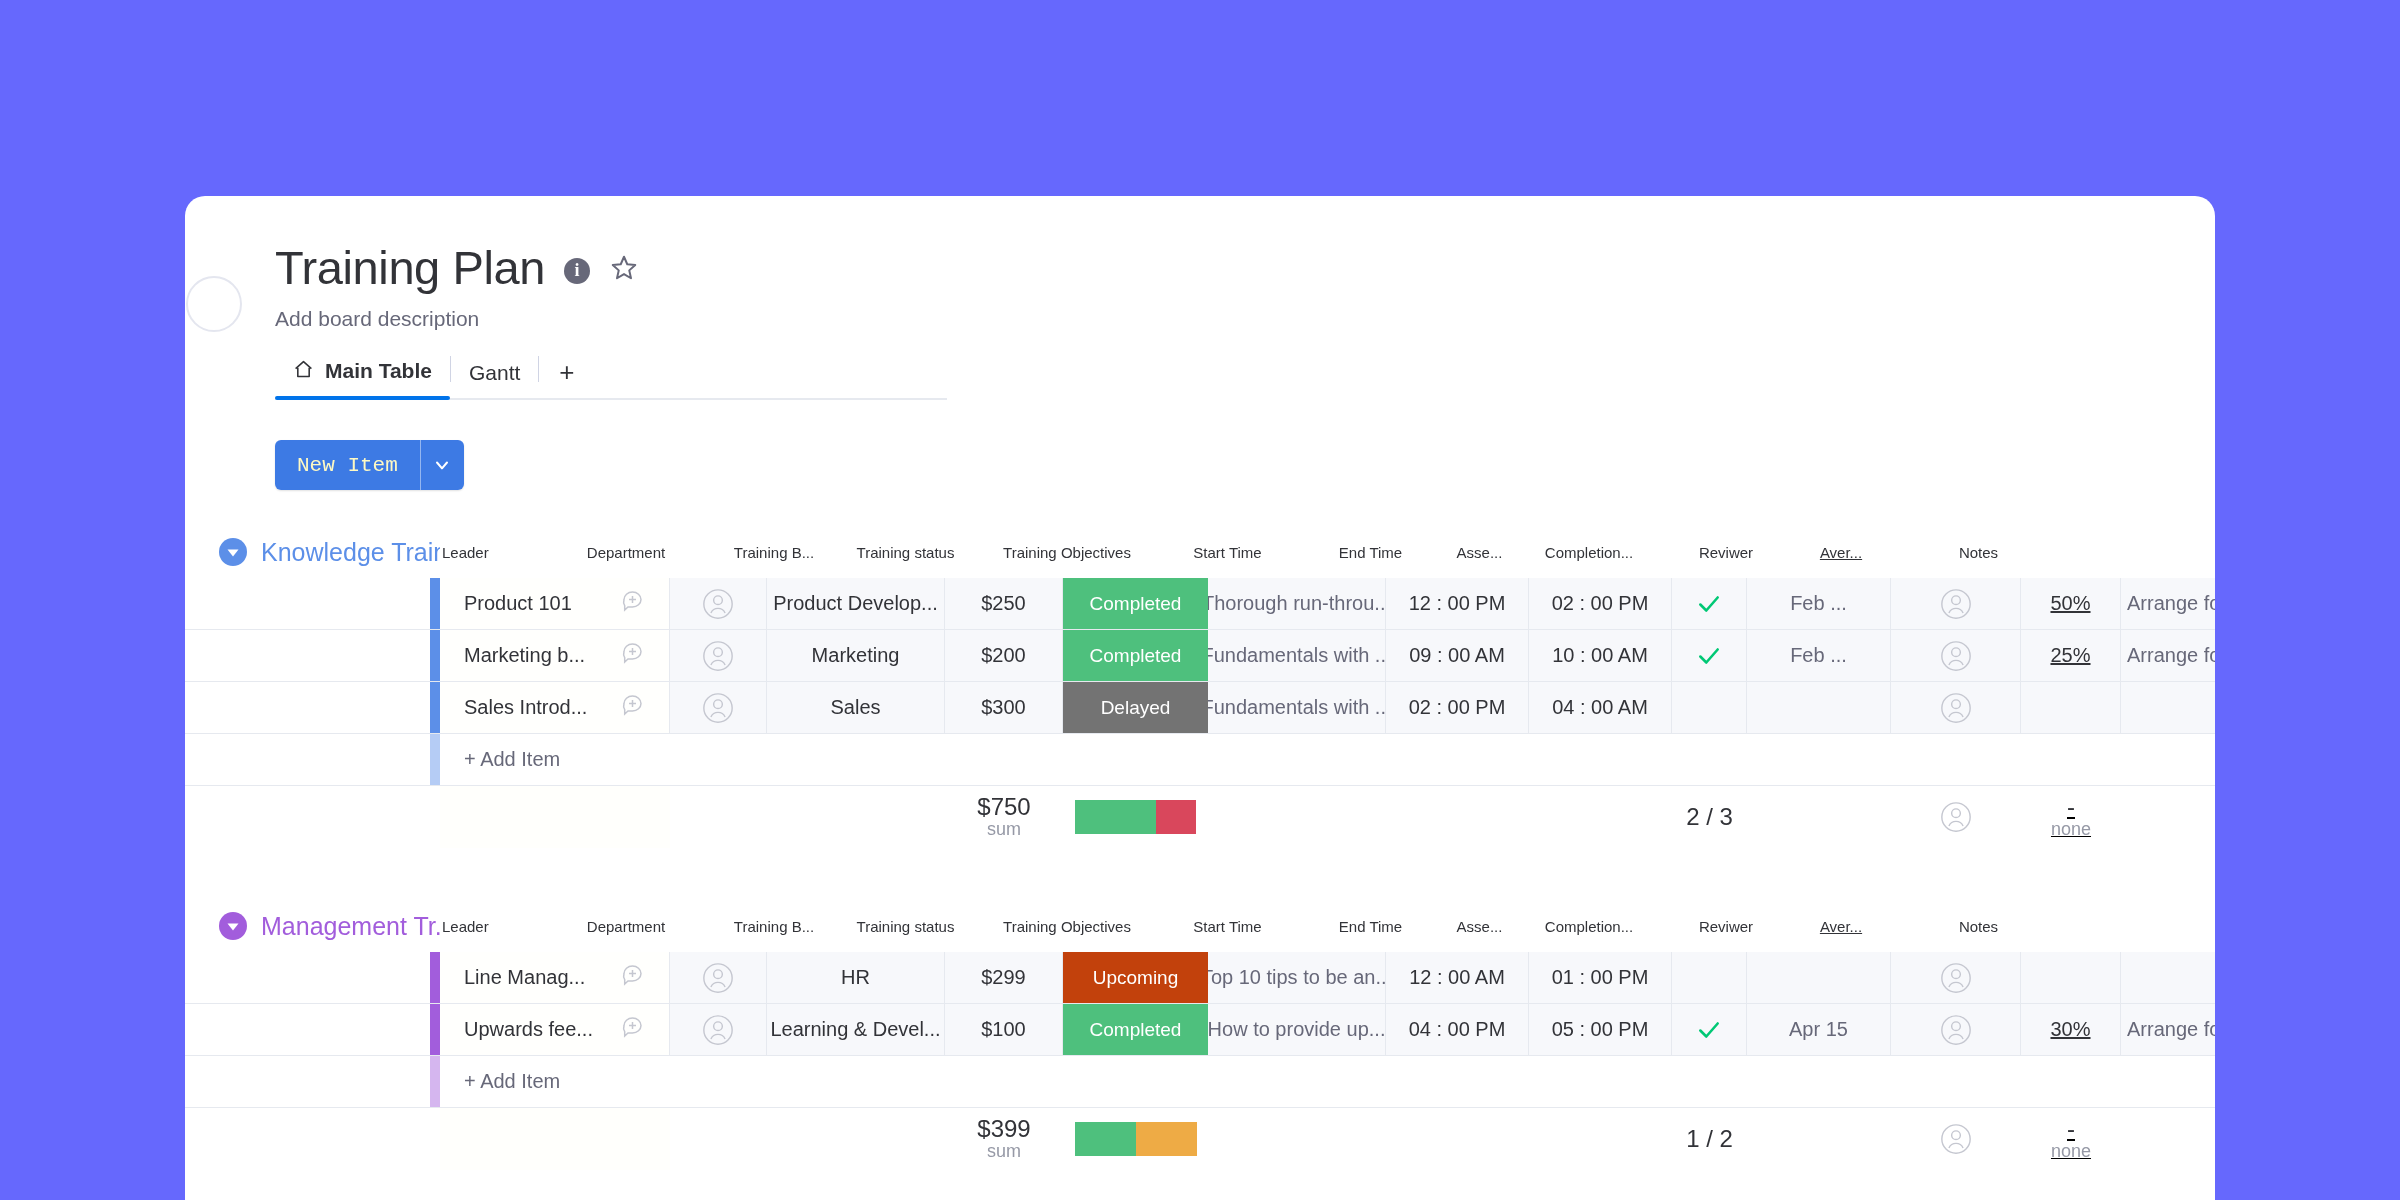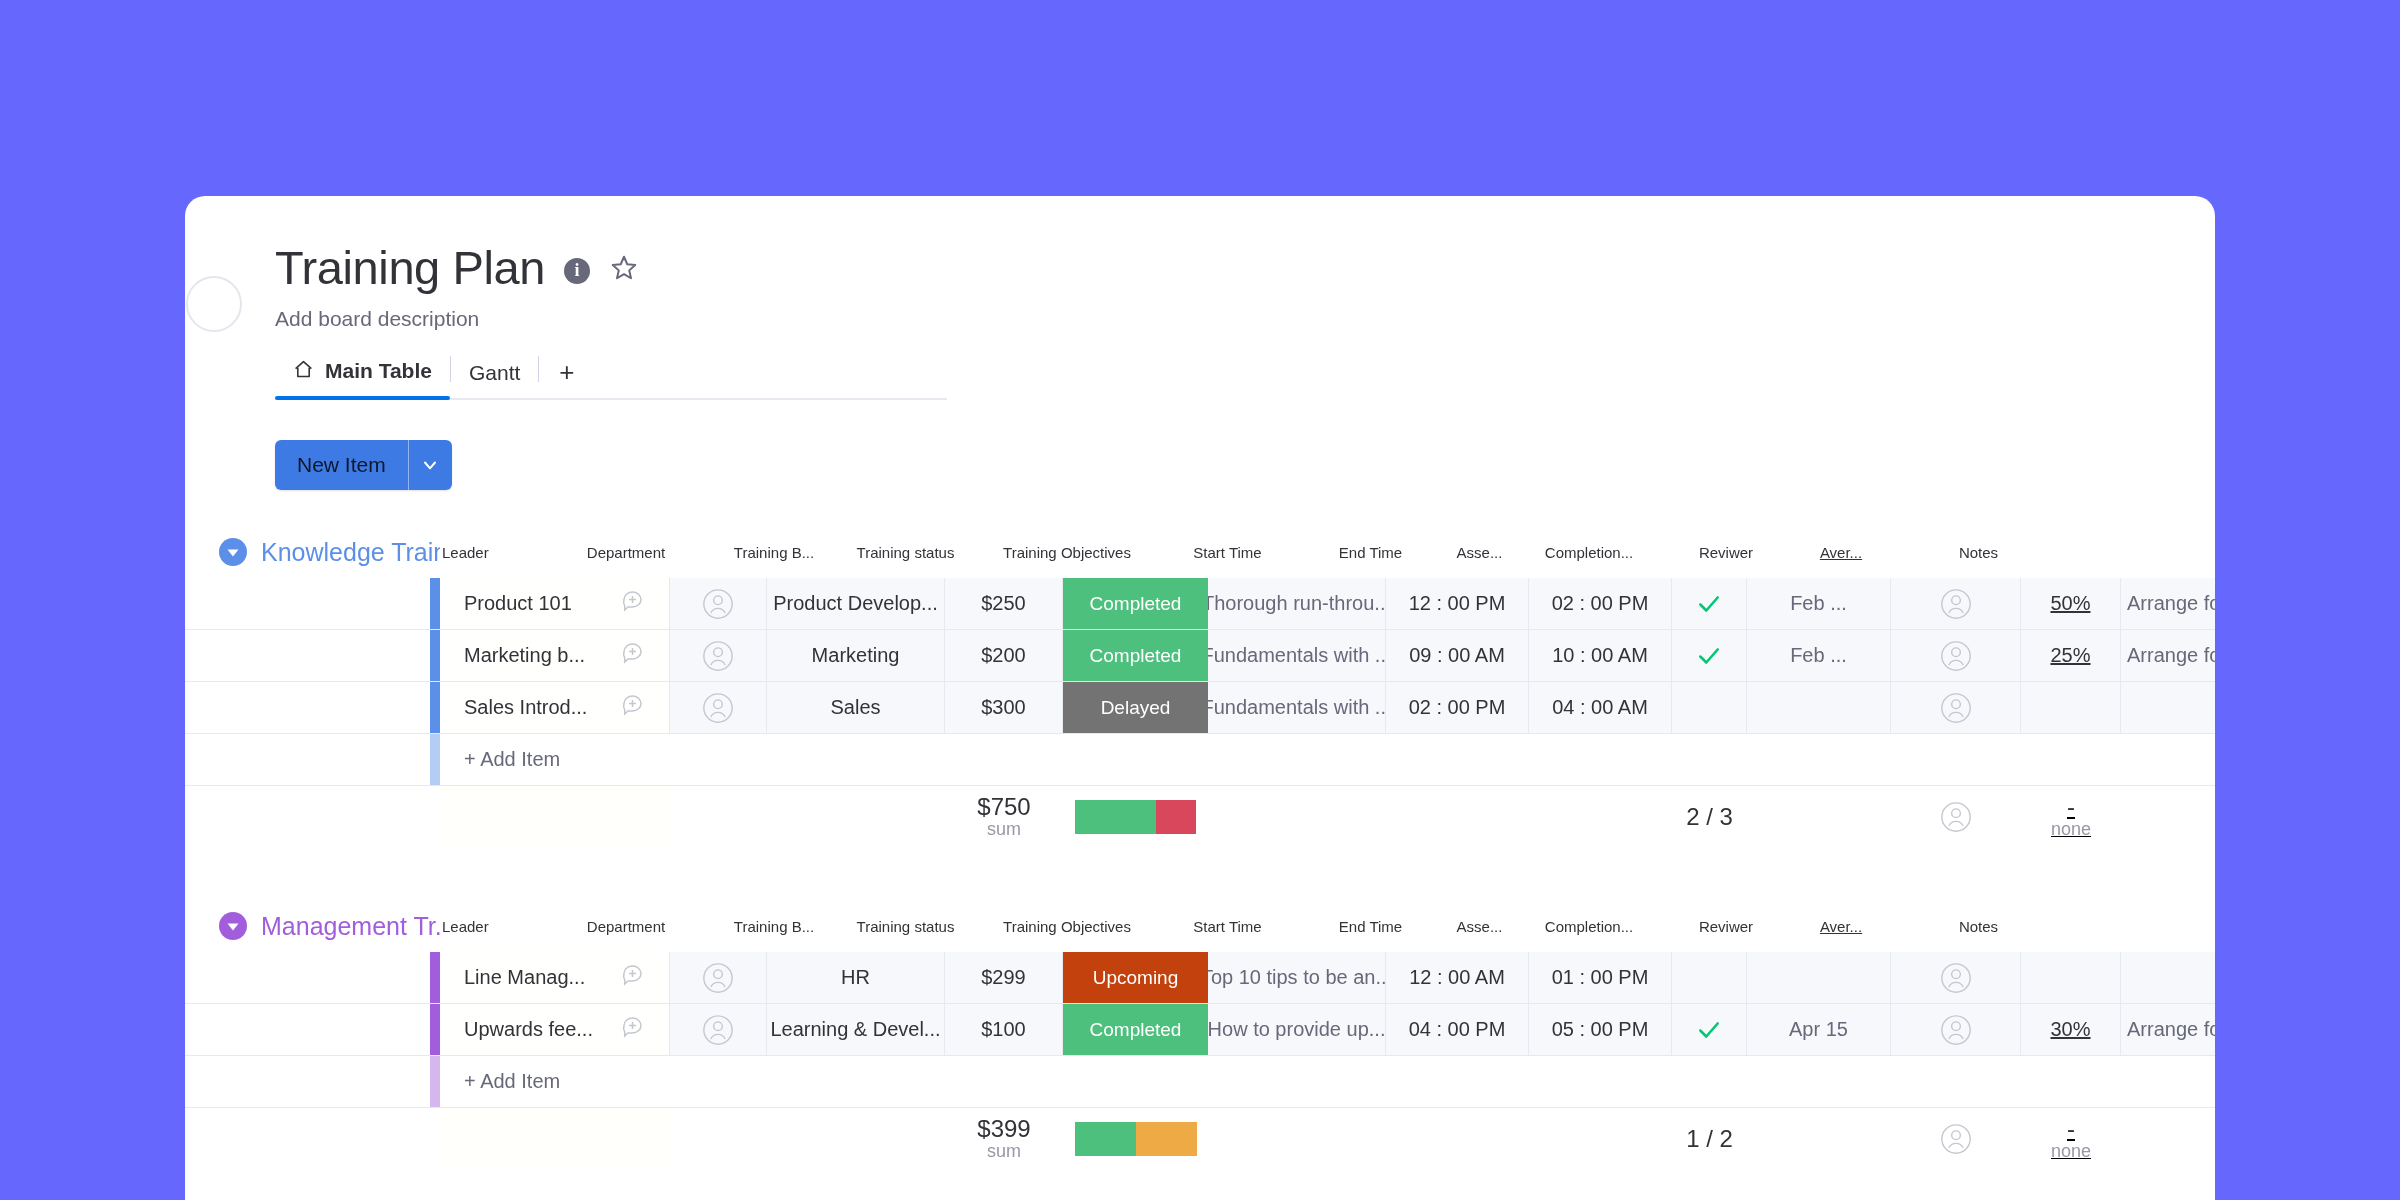--- a/index.html
+++ b/index.html
@@ -98,26 +98,26 @@
   #new-item-group {
     margin: 40px 0 0 90px;
     display: inline-flex;
     height: 50px;
     border-radius: 6px;
     overflow: hidden;
     box-shadow: 0 1px 2px rgba(0,0,0,.12);
   }
   #new-item-button {
     background: #3d7ae4;
-    color: #0f172a;
+    color: #fef9c3;
     font-size: 21px;
     padding: 8px 22px;
     display: flex; align-items: center;
     border: none; cursor: pointer;
-    font-family: Liberation Sans, sans-serif;
+    font-family: Liberation Mono, monospace;
   }
   #new-item-dropdown {
     background: #3d7ae4;
     width: 44px;
     display: flex; align-items: center; justify-content: center;
     border-left: 1px solid rgba(255,255,255,.45);
     cursor: pointer;
   }
 
   

